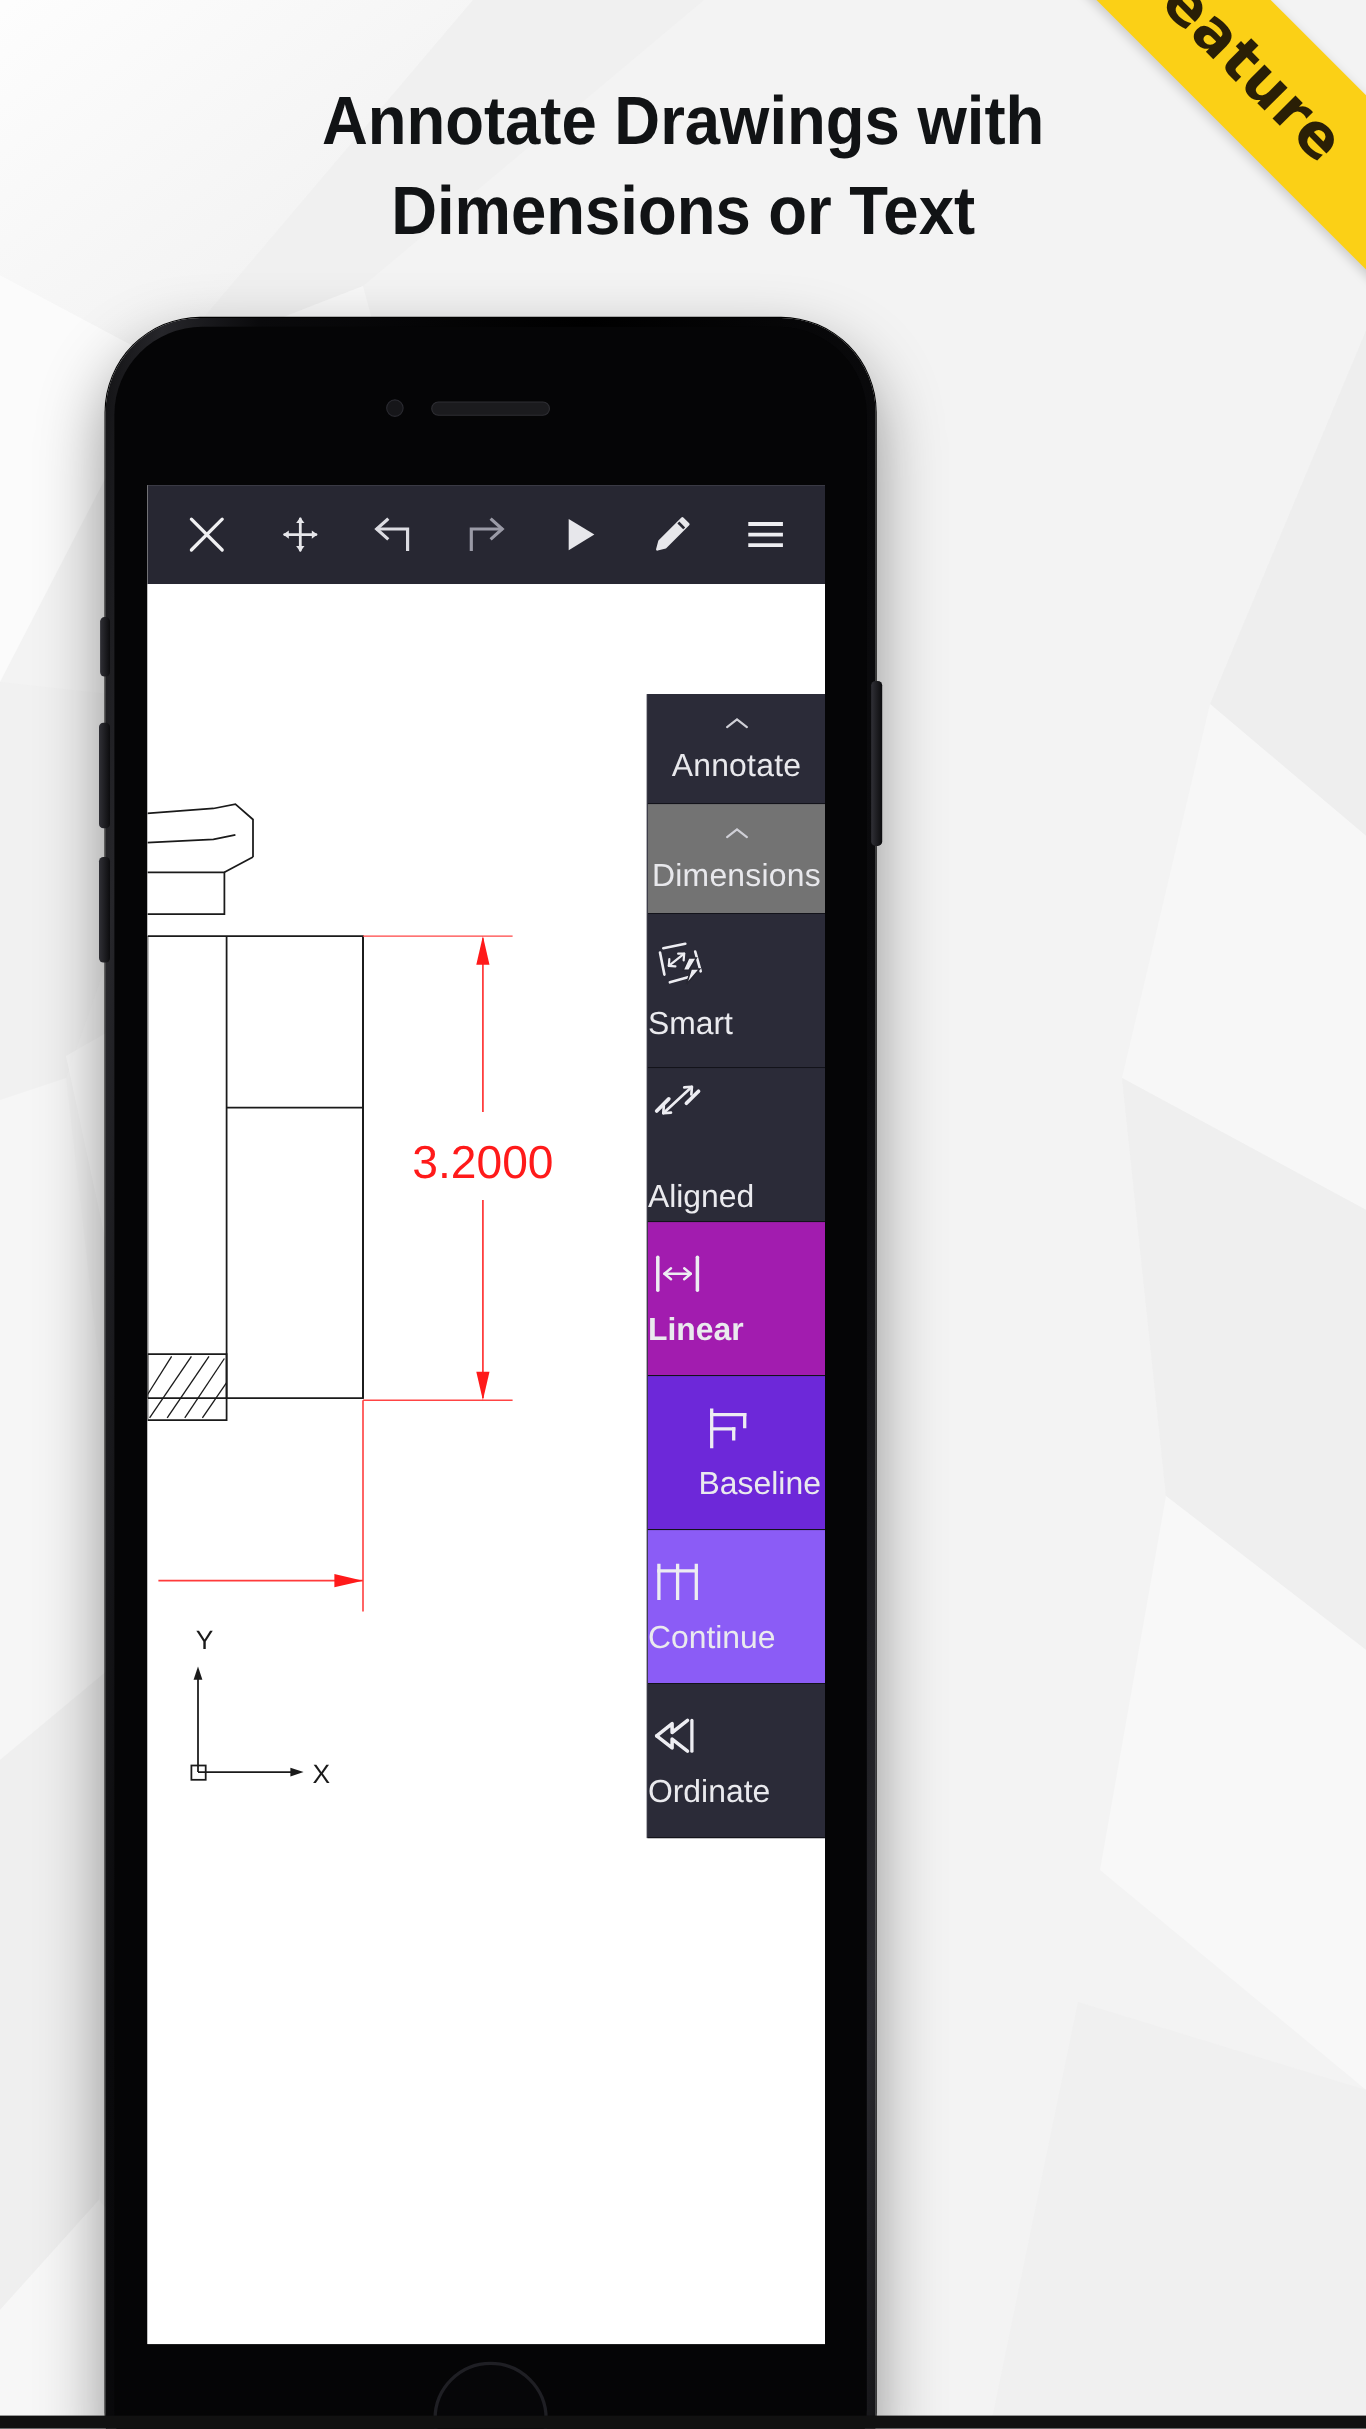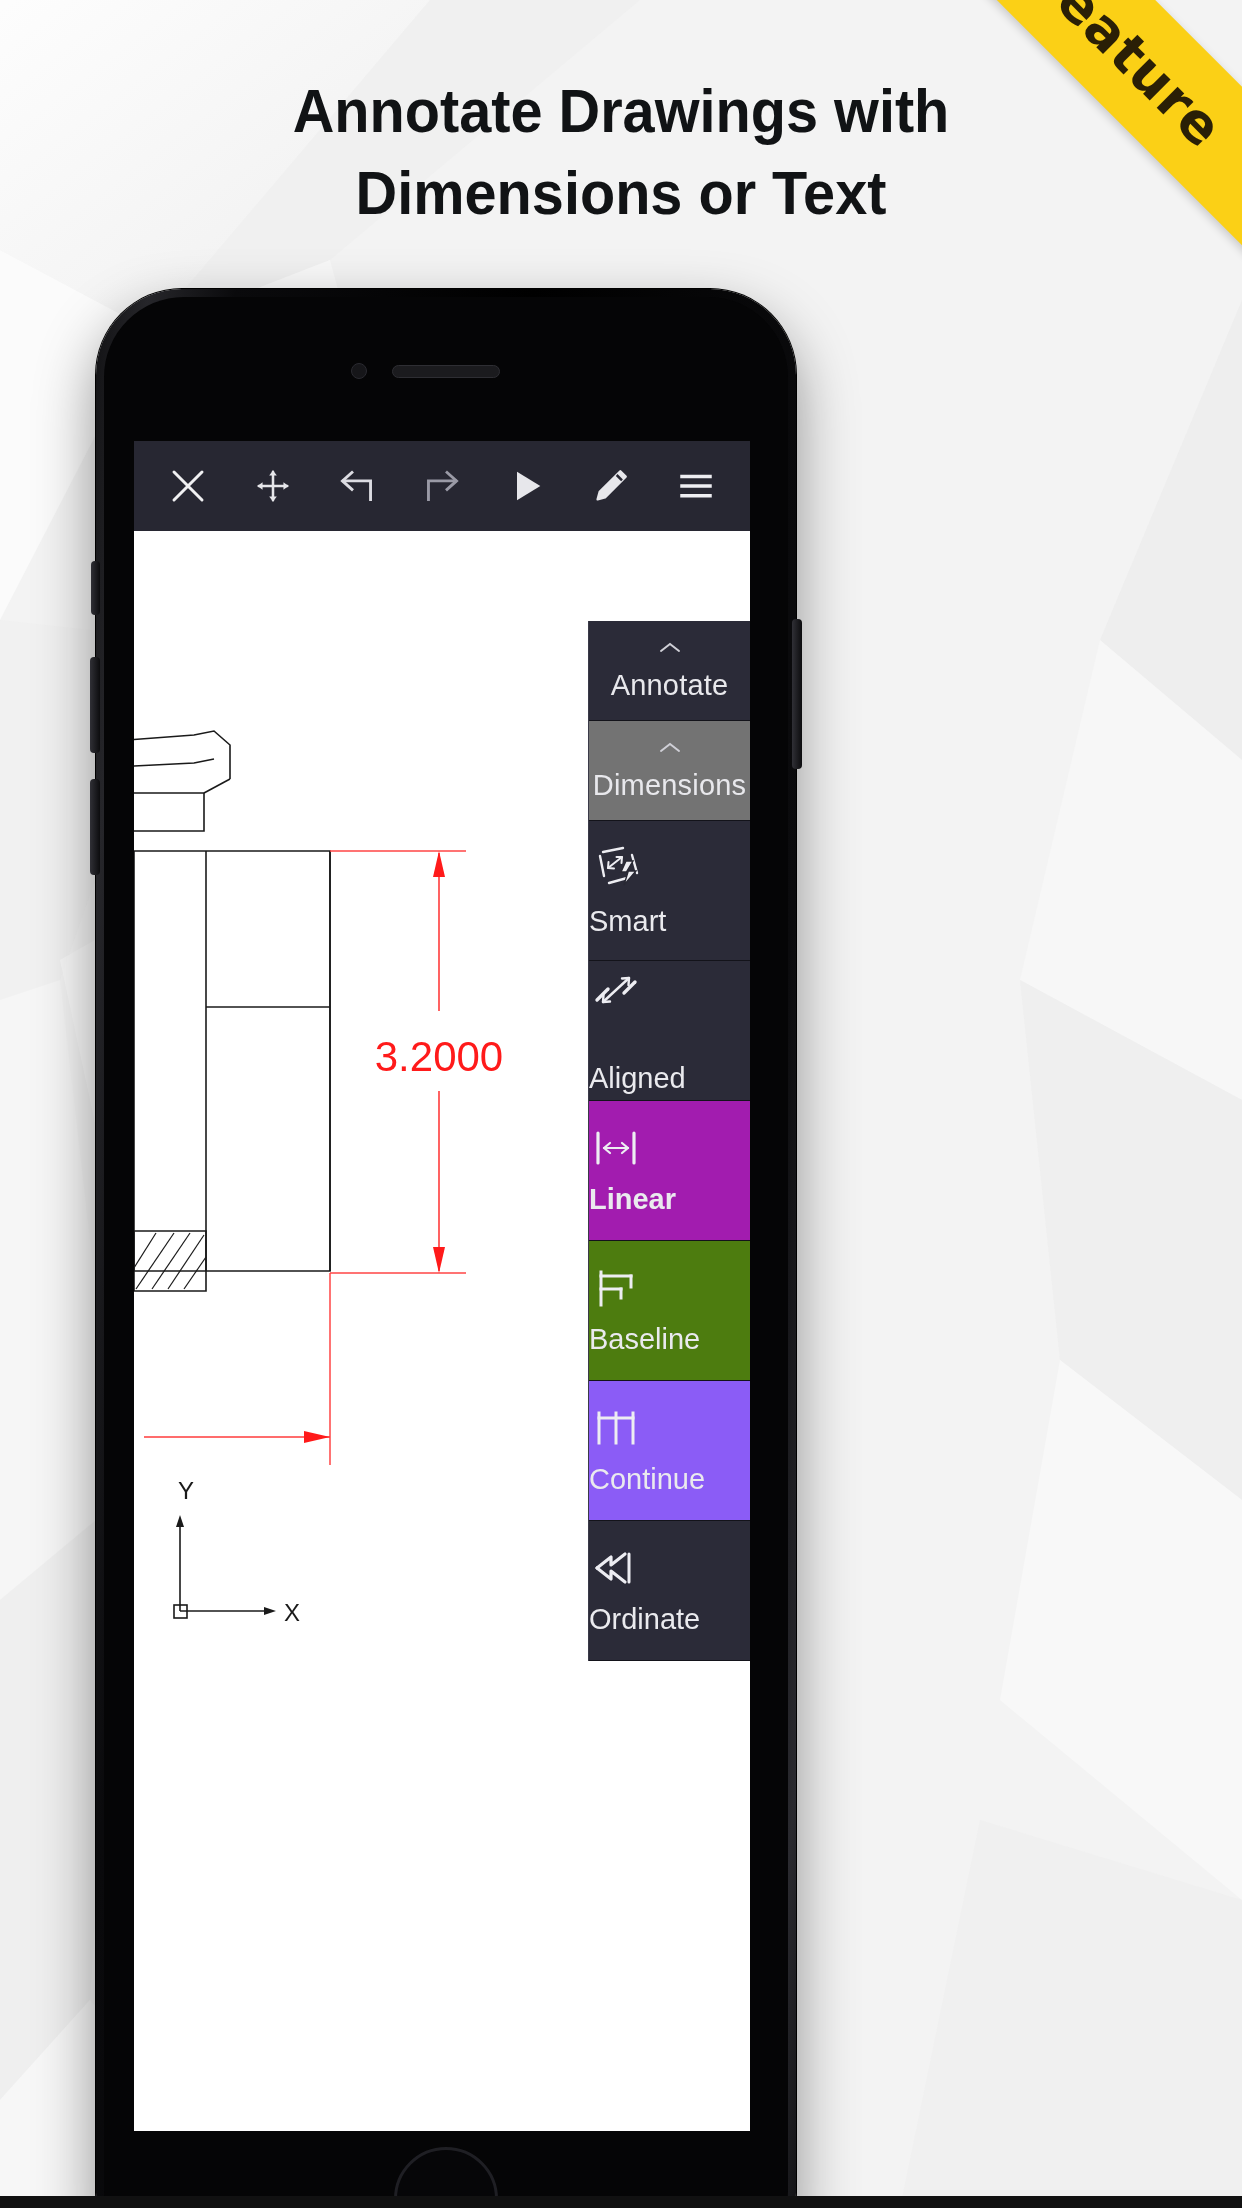--- a/index.html
+++ b/index.html
@@ -100,21 +100,21 @@
 
   
   #canvas{
     position:absolute; left:0; top:90px; width:616px; height:1600px;
     background:#ffffff;
   }
   #cad-svg{ position:absolute; left:0; top:0; }
 
   
   #sidepanel{
-    position:absolute; right:0; top:90px;
+    position:absolute; right:0; top:100px;
     width:162px; background:#282834;
     border-left:1px solid #3a3a48;
   }
   .sp-head{
     height:100px; background:#2b2b38;
     border-bottom:1px solid #13131a;
     display:flex; flex-direction:column; align-items:center; justify-content:center;
     cursor:pointer;
   }
   .sp-head .chev{ margin-bottom:8px; }
@@ -376,21 +376,21 @@
               <g stroke-width="2.2">
                 <path d="M15 23 L39 23"></path>
                 <path d="M15 23 L21 18 M15 23 L21 28"></path>
                 <path d="M39 23 L33 18 M39 23 L33 28"></path>
               </g>
             </svg>
           </span>
           <span class="sp-label">Linear</span>
         </div>
 
-        <div class="sp-item" style="background: #4d7c0f;">
+        <div class="sp-item" style="background: #6d28d9; padding-left: 46px;">
           <span>
             <svg width="54" height="46" viewBox="0 0 54 46" fill="none" stroke="#ededf2" stroke-width="3" stroke-linecap="square">
               <path d="M12 7 L12 40"></path>
               <path d="M12 11 L42 11"></path>
               <path d="M12 24 L32 24"></path>
               <path d="M42 11 L42 22"></path>
               <path d="M32 24 L32 33"></path>
             </svg>
           </span>
           <span class="sp-label">Baseline</span>

